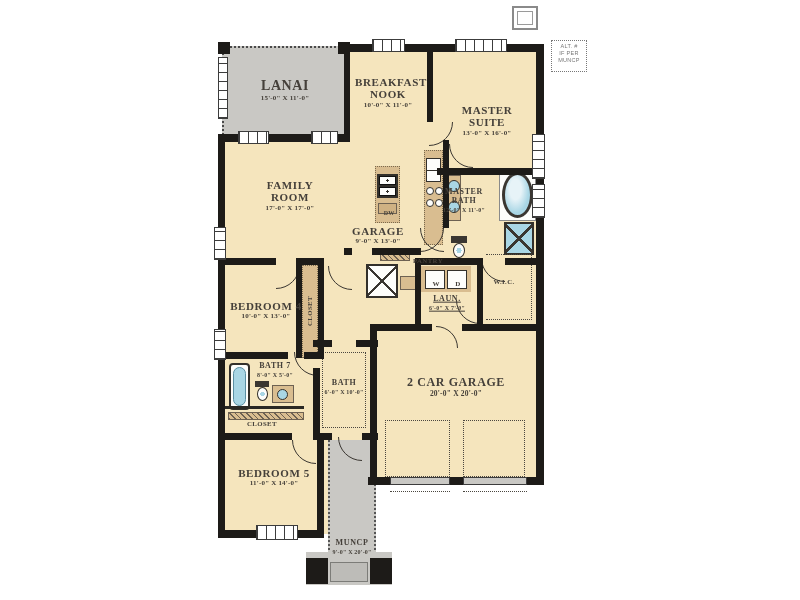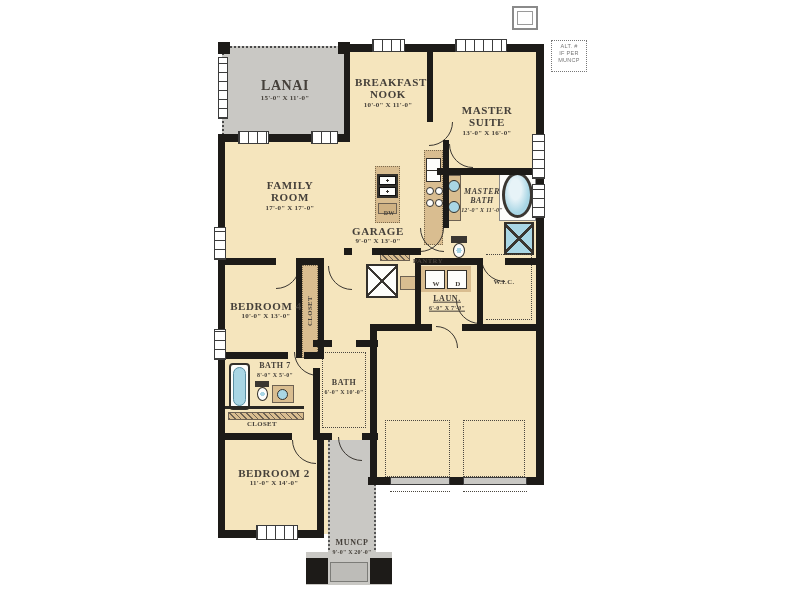--- a/index.html
+++ b/index.html
@@ -196,21 +196,21 @@
     <div class="rd">13'-0" X 16'-0"</div>
   </div>
   <div class="label" style="left:290px;top:196px;">
     <div class="rn" style="width:56px;">FAMILY ROOM</div>
     <div class="rd">17'-0" X 17'-0"</div>
   </div>
   <div class="label" style="left:378px;top:236px;">
     <div class="rn">GARAGE</div>
     <div class="rd">9'-0" X 13'-0"</div>
   </div>
-  <div class="label small" style="left:482px;top:201px;font-style:italic;">
+  <div class="label small" style="left:464px;top:201px;">
     <div class="rn" style="width:46px;">MASTER BATH</div>
     <div class="rd" style="font-size:6px;">12'-0" X 11'-0"</div>
   </div>
   <div class="label tiny" style="left:504px;top:282px;">
     <div class="rn">W.I.C.</div>
   </div>
   <div class="label small" style="left:447px;top:303px;text-decoration:underline;">
     <div class="rn">LAUN.</div>
     <div class="rd" style="font-size:6px;">6'-0" X 7'-0"</div>
   </div>
@@ -229,21 +229,25 @@
     <div class="rd" style="font-size:6px;">8'-0" X 5'-0"</div>
   </div>
   <div class="label tiny" style="left:262px;top:424px;">
     <div class="rn">CLOSET</div>
   </div>
   <div class="label small" style="left:344px;top:387px;">
     <div class="rn">BATH</div>
     <div class="rd" style="font-size:6px;">6'-0" X 10'-0"</div>
   </div>
   <div class="label" style="left:274px;top:478px;">
-    <div class="rn">BEDROOM 2</div>
+    <div class="rn">BEDROOM 5</div>
     <div class="rd">11'-0" X 14'-0"</div>
+  </div>
+  <div class="label" style="left:456px;top:387px;">
+    <div class="rn" style="font-size:12px;">2 CAR GARAGE</div>
+    <div class="rd" style="font-size:7.5px;">20'-0" X 20'-0"</div>
   </div>
   <div class="label small" style="left:352px;top:547px;">
     <div class="rn">MUNCP</div>
     <div class="rd" style="font-size:6px;">9'-0" X 20'-0"</div>
   </div>
 
 </div>
 
 </body></html>

